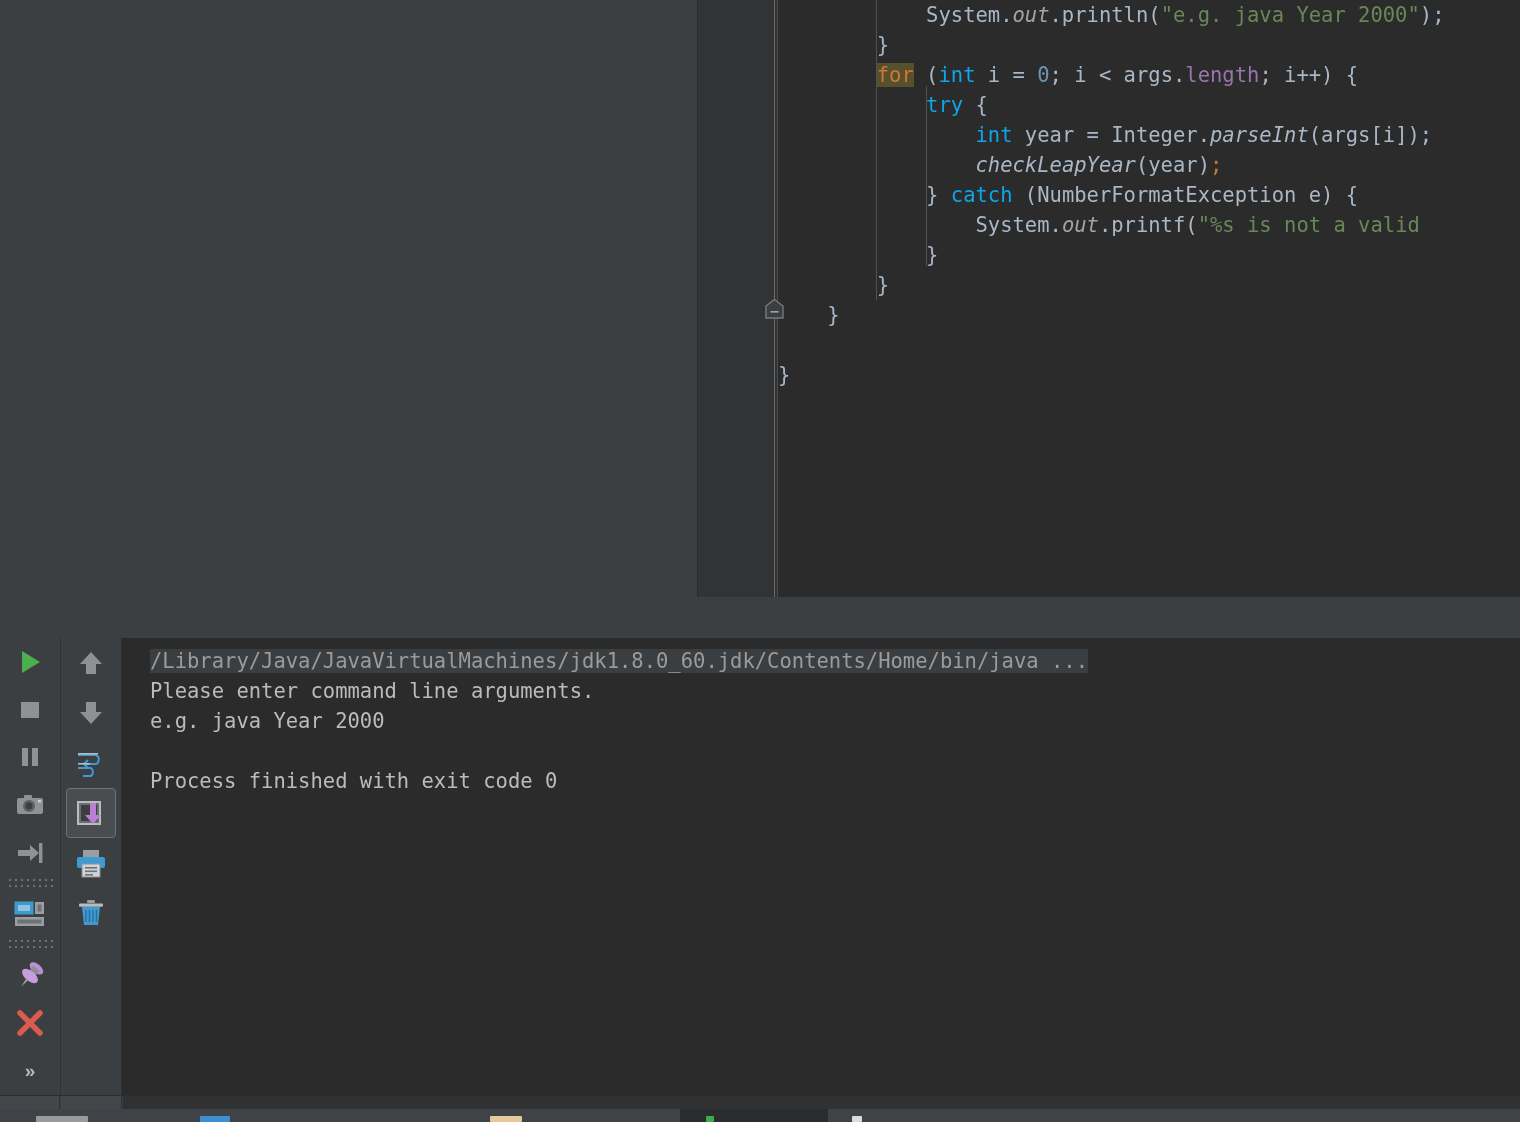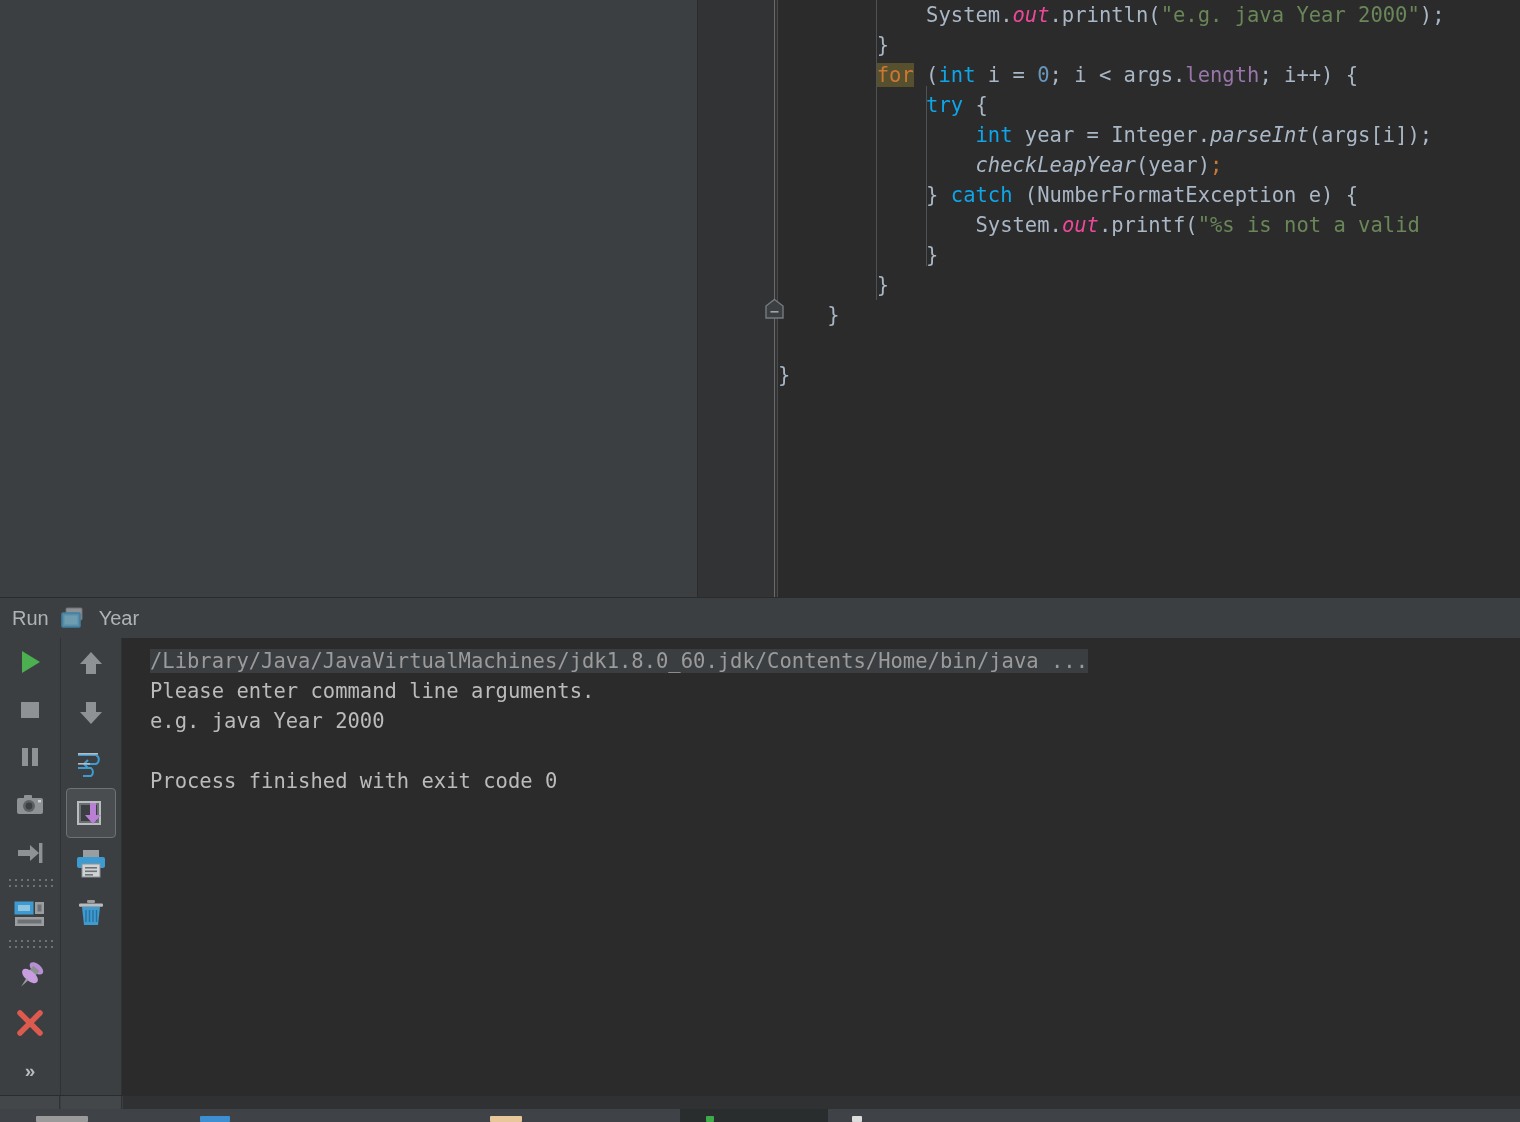--- a/index.html
+++ b/index.html
@@ -53,21 +53,21 @@
     letter-spacing:0px;
   }
   .code .line { height:30px; }
 
   
   .kw     { color:#0ea5e9; }
   .kw-hl  { color:#cc7832; background:#56502f; }
   .num    { color:#6897bb; }
   .str    { color:#6a8759; }
   .fld    { color:#9876aa;text-align:center; }
-  .fld-i  { color:#ec4899; font-style:italic; }
+  .fld-i  { color:#a3a3a3; font-style:italic; }
   .mth-i  { color:#a9b7c6; font-style:italic; }
   .plain  { color:#a9b7c6; }
   .semi   { color:#cc7832; }
 
   
   .run-window { position:absolute; left:0; top:597px; width:1520px; height:498px; background:#3c3f41; }
 
   .run-header {
     position:absolute; left:0; top:0; width:1520px; height:41px;
     background:#3c3f41;
@@ -174,33 +174,20 @@
 
       <div class="indent-guide" style="left:178px; top:0; height:300px;"></div>
       <div class="indent-guide" style="left:228px; top:86px; height:180px;"></div>
 
       <div class="code" id="code-root"><div class="line"><span class="plain">            System.</span><span class="fld-i">out</span><span class="plain">.println(</span><span class="str">"e.g. java Year 2000"</span><span class="plain">);</span></div><div class="line"><span class="plain">        }</span></div><div class="line"><span class="plain">        </span><span class="kw-hl">for</span><span class="plain"> (</span><span class="kw">int</span><span class="plain"> i = </span><span class="num">0</span><span class="plain">; i &lt; args.</span><span class="fld">length</span><span class="plain">; i++) {</span></div><div class="line"><span class="plain">            </span><span class="kw">try</span><span class="plain"> {</span></div><div class="line"><span class="plain">                </span><span class="kw">int</span><span class="plain"> year = Integer.</span><span class="mth-i">parseInt</span><span class="plain">(args[i]);</span></div><div class="line"><span class="plain">                </span><span class="mth-i">checkLeapYear</span><span class="plain">(year)</span><span class="semi">;</span></div><div class="line"><span class="plain">            } </span><span class="kw">catch</span><span class="plain"> (NumberFormatException e) {</span></div><div class="line"><span class="plain">                System.</span><span class="fld-i">out</span><span class="plain">.printf(</span><span class="str">"%s is not a valid</span></div><div class="line"><span class="plain">            }</span></div><div class="line"><span class="plain">        }</span></div><div class="line"><span class="plain">    }</span></div><div class="line"><span class="plain"> </span></div><div class="line"><span class="plain">}</span></div></div>
     </div>
   </div>
 
   <div class="run-window">
 
-    <div class="run-header">
-      <span class="run-title">Run</span>
-
-      <span class="run-tab-icon">
-        <svg width="26" height="22" viewBox="0 0 26 22">
-          <rect x="5" y="1" width="16" height="12" rx="1" fill="#8d9194" stroke="#6f7376" stroke-width="1"></rect>
-          <rect x="1" y="6" width="18" height="14" rx="1" fill="#5b8ea6" stroke="#3f7fa3" stroke-width="1.6"></rect>
-          <rect x="3.5" y="8.5" width="13" height="9" fill="#6e9db2"></rect>
-        </svg>
-      </span>
-
-      <span class="run-tab-label">Year</span>
-    </div>
 
     <div class="run-body">
 
       <div class="toolbar-col c1">
 
         <div class="tb-btn">
           <svg width="30" height="30" viewBox="0 0 30 30">
             <path d="M7 4 L25 15 L7 26 Z" fill="#4caf50"></path>
           </svg>
         </div>

